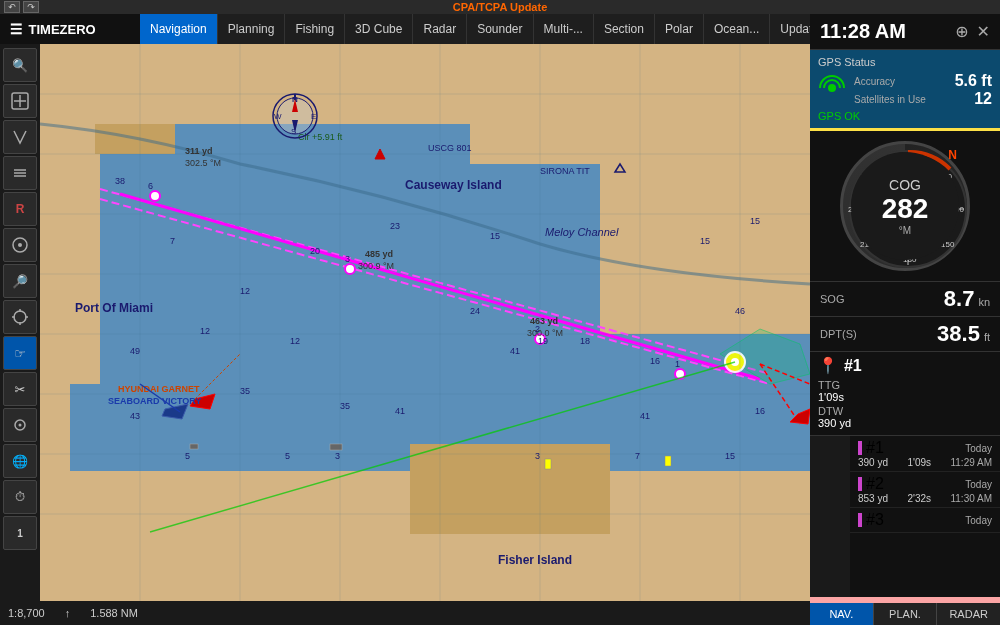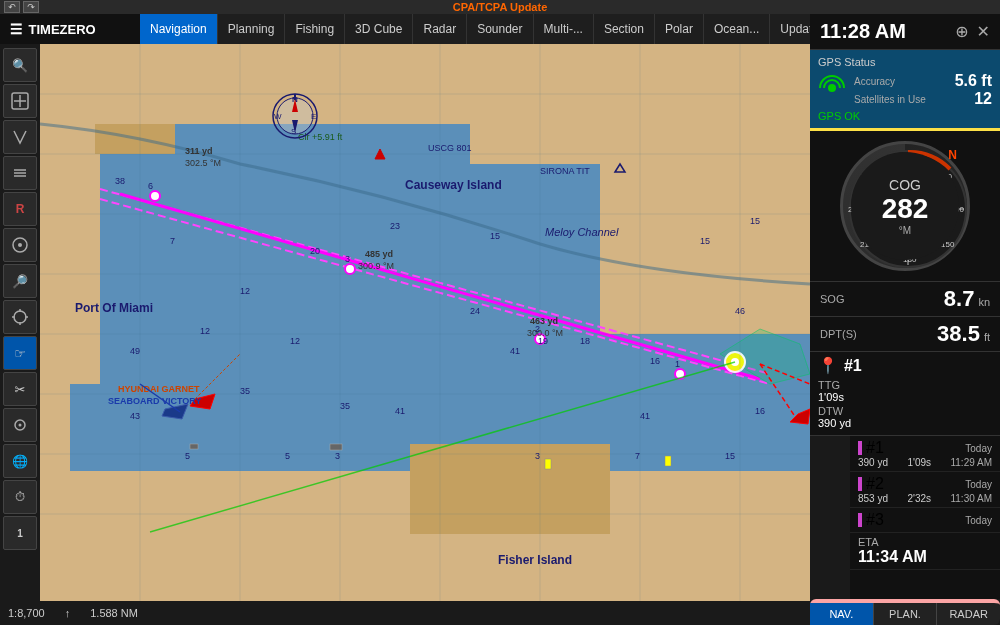--- a/index.html
+++ b/index.html
@@ -173,21 +173,21 @@
 
     .route-eta-row {
       padding: 3px 8px; border-bottom: 1px solid #222;
       display: flex; flex-direction: column;
     }
     .eta-label { color: #aaa; font-size: 11px; }
     .eta-val { color: #fff; font-size: 16px; font-weight: bold; }
 
     
     #right-bottom-nav {
-      display: flex; background: #222; border-top: 4px solid #fca5a5; border-radius: 6px;
+      display: flex; background: #222; border-top: 6px solid #fca5a5;
     }
     .rb-nav-btn {
       flex: 1; padding: 5px 0; color: #ccc; font-size: 11px; text-align: center;
       cursor: pointer; border-right: 1px solid #444;
     }
     .rb-nav-btn:last-child { border-right: none; }
     .rb-nav-btn.active { color: #fff; background: #0055aa; }
 
     
     #map-svg {
@@ -605,24 +605,20 @@
     </div>
     <div class="route-item">
       <div class="route-item-top">
         <div class="route-item-num">
           <div class="route-color-bar"></div>
           <span>#3</span>
         </div>
         <span class="route-date">Today</span>
       </div>
     </div>
-    <div class="route-eta-row">
-      <span class="eta-label">ETA</span>
-      <span class="eta-val">11:34 AM</span>
-    </div>
   </div>
 
   <div id="right-bottom-nav">
     <div class="rb-nav-btn active">NAV.</div>
     <div class="rb-nav-btn">PLAN.</div>
     <div class="rb-nav-btn">RADAR</div>
   </div>
 
 </div>
 

